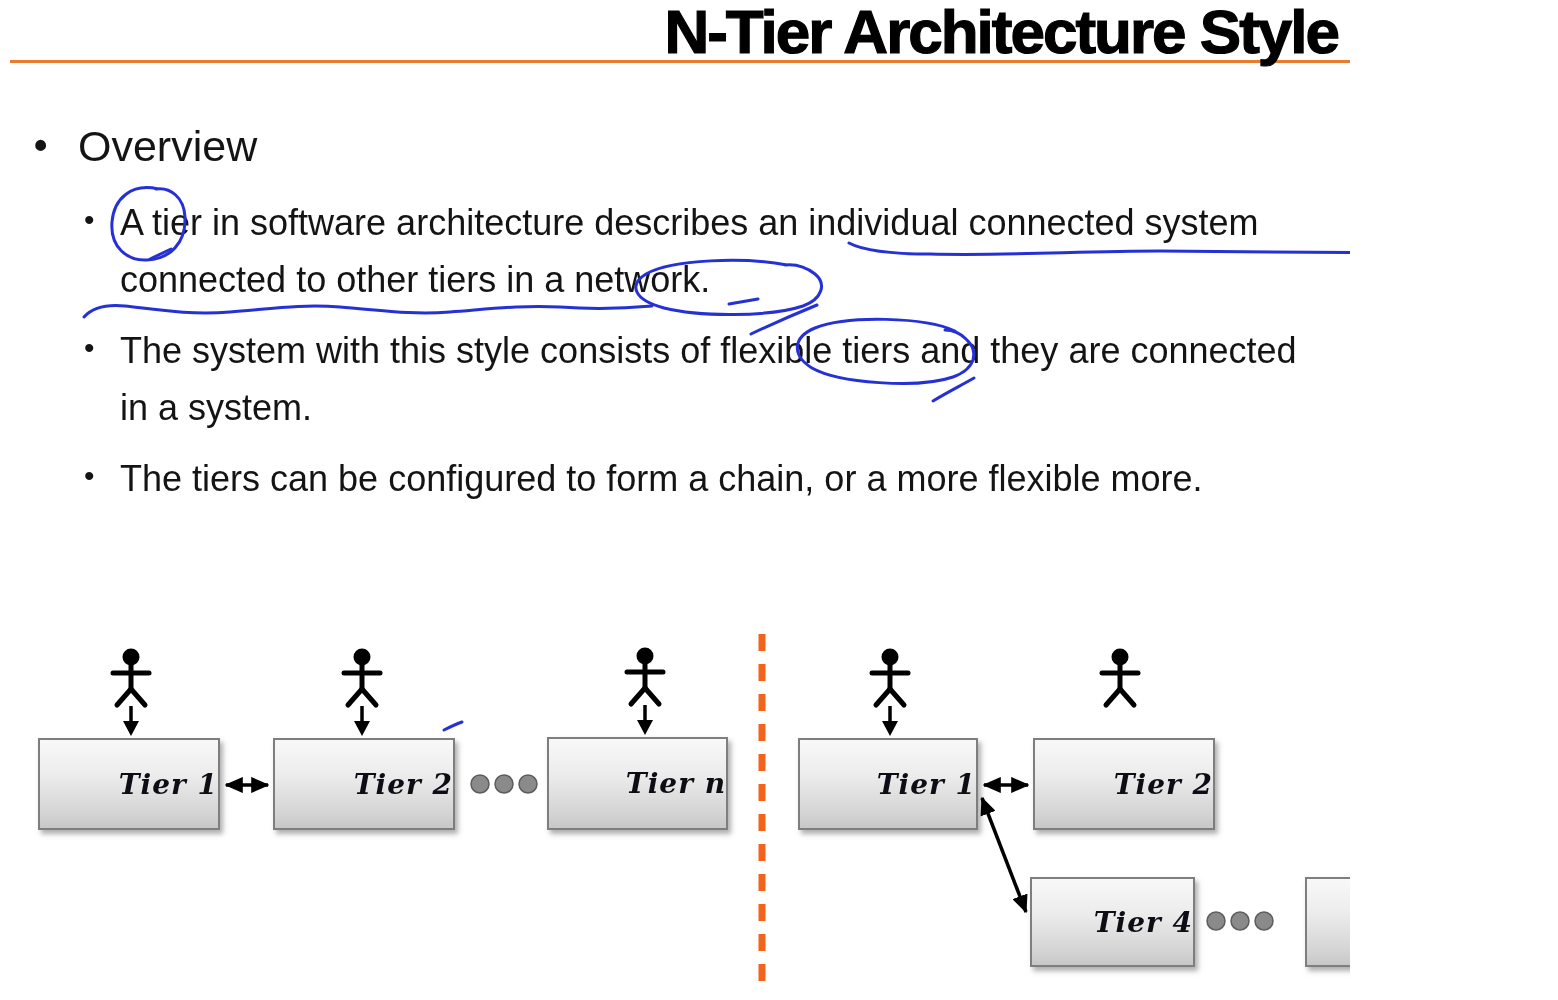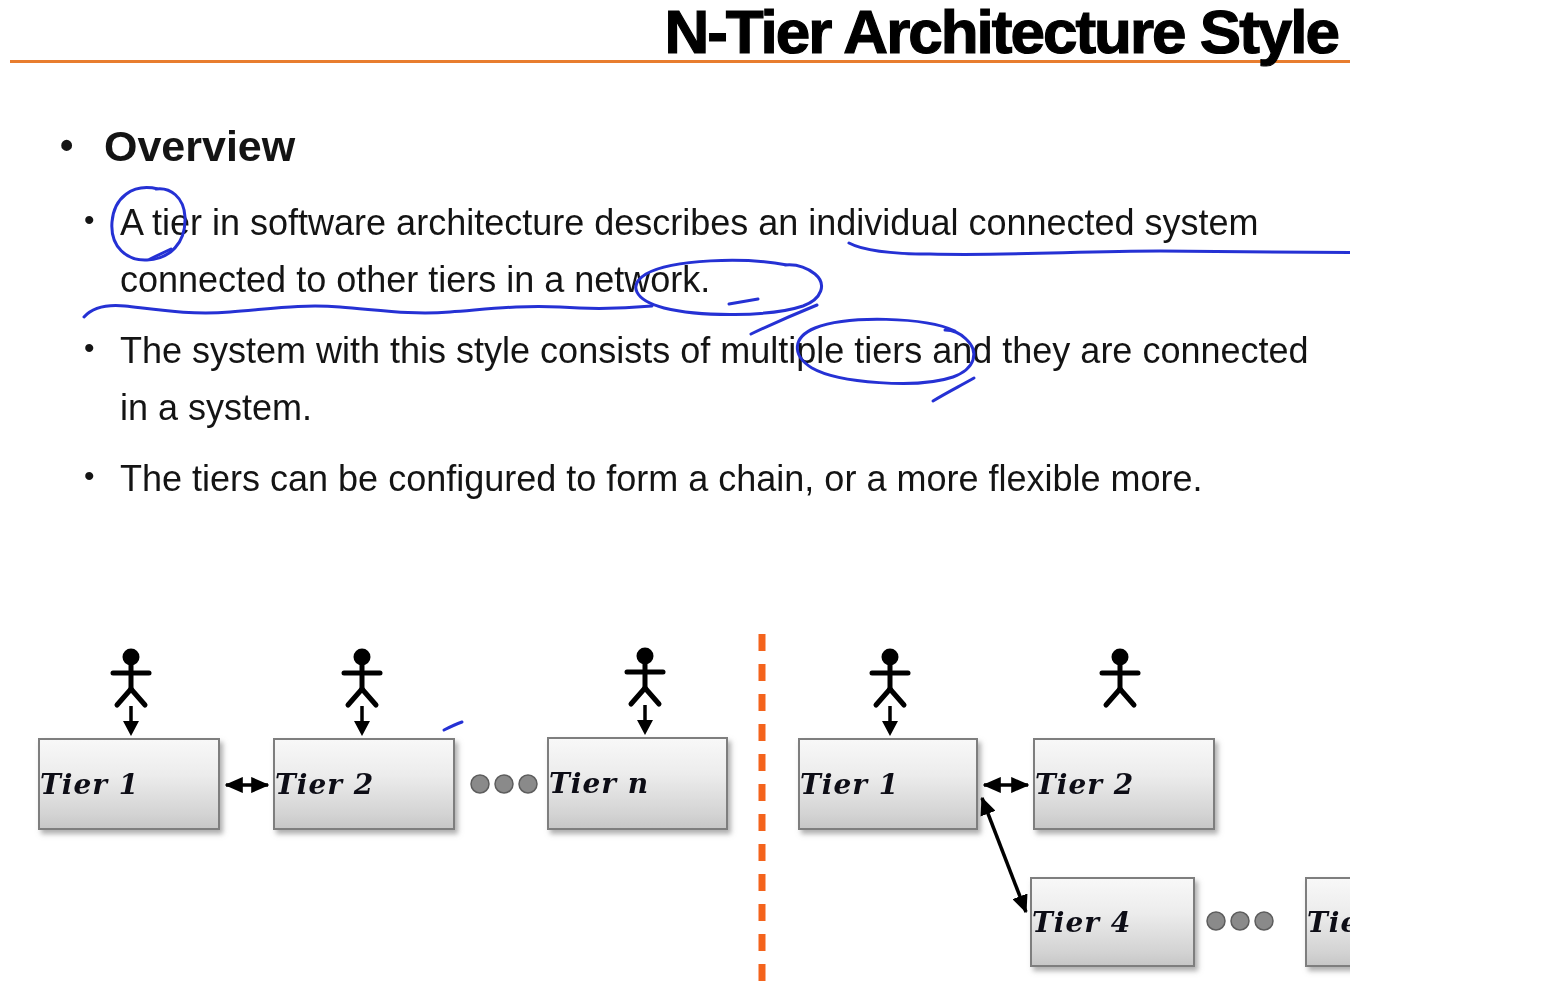--- a/index.html
+++ b/index.html
@@ -11,30 +11,30 @@
   .title-underline{
     position:absolute;left:10px;right:0;top:60px;height:3px;background:#e87d2e;z-index:1;
   }
   .slide-title{
     position:absolute;top:-4px;right:12px;margin:0;z-index:2;
     font-size:62px;font-weight:800;letter-spacing:-2px;color:#000;
     -webkit-text-stroke:1.2px #000;white-space:nowrap;
   }
   
   .line{position:absolute;white-space:nowrap;color:#141414;}
-  .lvl1{left:78px;font-size:43px;font-weight:700;margin-left:26px;}
+  .lvl1{left:78px;font-size:43px;font-weight:400;}
   .lvl1::before{content:"•";position:absolute;left:-44px;top:2px;font-size:38px;font-weight:700;}
   .lvl2{left:120px;font-size:36px;font-weight:400;}
   .lvl2.bullet::before{content:"•";position:absolute;left:-36px;top:1px;font-size:30px;}
   
   .tier-box{
     position:absolute;border:2px solid #7e7e7e;box-sizing:border-box;
     background:linear-gradient(180deg,#f8f8f8 0%,#ececec 40%,#d3d3d3 85%,#c7c7c7 100%);
     box-shadow:3px 4px 5px rgba(110,110,110,0.55);
-    display:flex;align-items:center;justify-content:flex-start;
+    display:flex;align-items:center;justify-content:flex-end;
   }
   .tier-label{
     font-family:"DejaVu Serif",serif;font-style:italic;font-weight:700;
     font-size:28px;color:#0d0d16;letter-spacing:1px;
   }
   
   .overlay{position:absolute;left:0;top:0;width:1558px;height:1000px;pointer-events:none;z-index:5;}
   .pen{stroke:#2531d4;stroke-width:3;fill:none;stroke-linecap:round;stroke-linejoin:round;}
   .ink{stroke:#000;stroke-width:3.5;fill:none;}
   .sep{stroke:#f4631c;stroke-width:7;stroke-dasharray:17 13;}
@@ -43,21 +43,21 @@
 <body>
 
 <div class="slide">
 
   <div class="title-underline"></div>
   <h1 class="slide-title">N-Tier Architecture Style</h1>
 
   <div class="line lvl1" style="top:122px">Overview</div>
   <div class="line lvl2 bullet" style="top:202px">A tier in software architecture describes an individual connected system</div>
   <div class="line lvl2" style="top:259px">connected to other tiers in a network.</div>
-  <div class="line lvl2 bullet" style="top:330px">The system with this style consists of multiple tiers and they are connected</div>
+  <div class="line lvl2 bullet" style="top:330px">The system with this style consists of flexible tiers and they are connected</div>
   <div class="line lvl2" style="top:387px">in a system.</div>
   <div class="line lvl2 bullet" style="top:458px">The tiers can be configured to form a chain, or a more flexible more.</div>
 
   <div class="tier-box" style="left:38px;top:738px;width:182px;height:92px">
     <span class="tier-label">Tier 1</span>
     </div>
   <div class="tier-box" style="left:273px;top:738px;width:182px;height:92px">
     <span class="tier-label">Tier 2</span>
     </div>
   <div class="tier-box" style="left:547px;top:737px;width:181px;height:93px">

